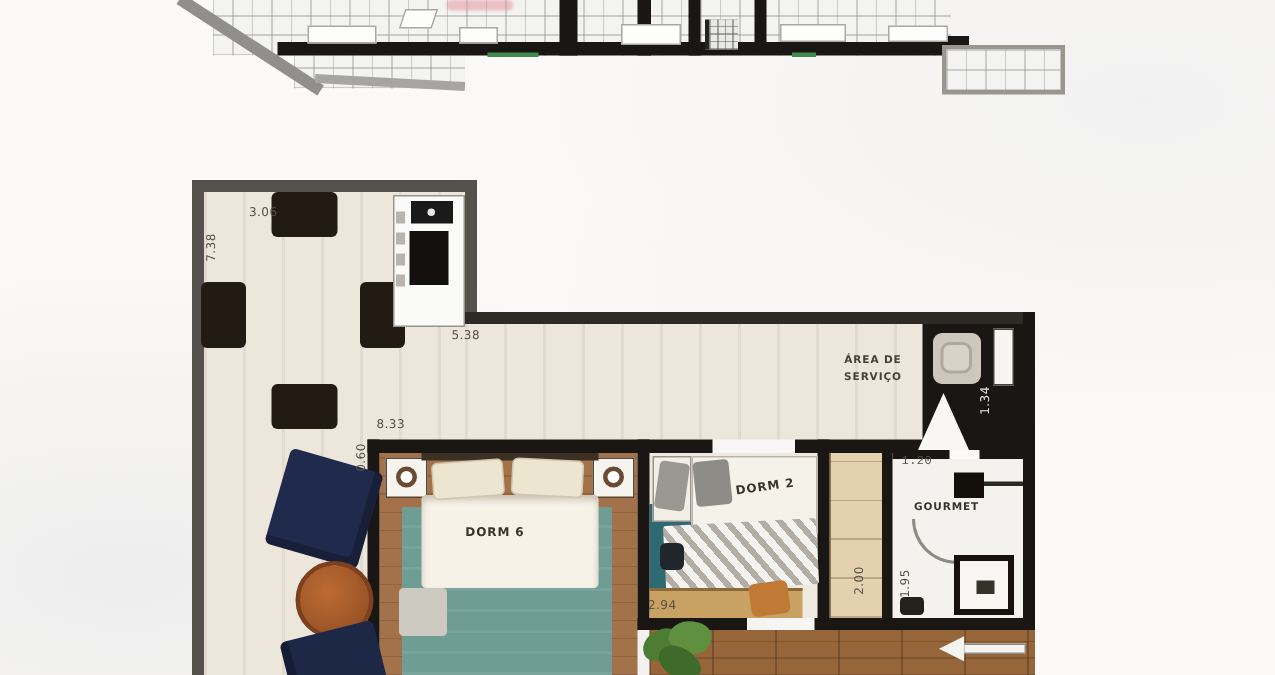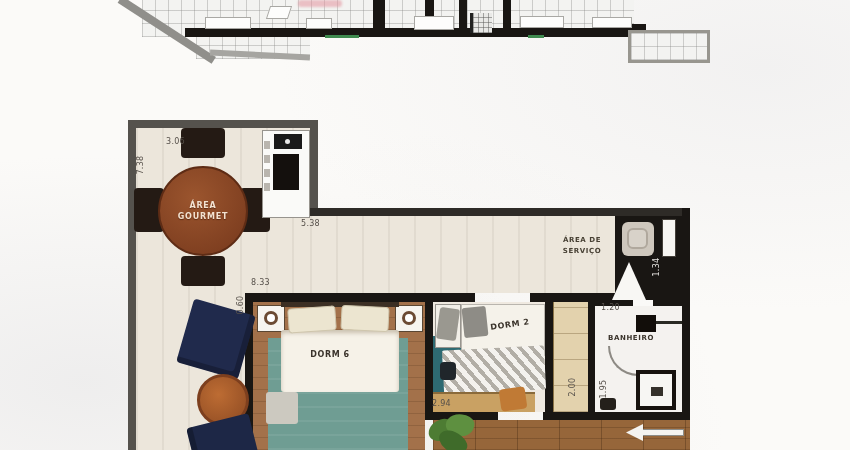--- a/index.html
+++ b/index.html
@@ -122,26 +122,20 @@
   <div class="abs dim dim-w vrot" style="left:641px;top:261px;width:34px;height:12px;">1.34</div>
   <div class="abs roomlabel" style="left:552px;top:235px;width:60px;font-size:7px;line-height:11px;font-weight:bold;color:#474034;">
     <span>ÁREA DE</span><br>
     <span>SERVIÇO</span>
   </div>
 
   <div class="abs" style="left:181px;top:128px;width:44px;height:30px;background:#241a14;border-radius:4px;"></div>
   <div class="abs" style="left:181px;top:256px;width:44px;height:30px;background:#241a14;border-radius:4px;"></div>
   <div class="abs" style="left:134px;top:188px;width:30px;height:44px;background:#241a14;border-radius:4px;"></div>
   <div class="abs" style="left:240px;top:188px;width:30px;height:44px;background:#241a14;border-radius:4px;"></div>
-  <div class="abs" style="left:158px;top:166px;width:90px;height:90px;border-radius:50%;background:radial-gradient(circle at 40% 35%, #9b552e, #76381c);border:2px solid #5e2c15;">
-    <div class="tablelabel">
-      <span>ÁREA</span>
-      <span>GOURMET</span>
-    </div>
-  </div>
 
   <div class="abs" style="left:262px;top:130px;width:48px;height:88px;background:#fafaf8;border:1px solid #97948e;">
     <div class="abs" style="left:11px;top:3px;width:28px;height:15px;background:#1a1a1a;">
       <div class="abs" style="left:11px;top:5px;width:5px;height:5px;background:#e8e8e8;border-radius:50%;"></div>
     </div>
     <div class="abs" style="left:10px;top:23px;width:26px;height:36px;background:#14100d;"></div>
     <div class="abs" style="left:1px;top:10px;width:6px;height:8px;background:#b9b5ae;"></div>
     <div class="abs" style="left:1px;top:24px;width:6px;height:8px;background:#b9b5ae;"></div>
     <div class="abs" style="left:1px;top:38px;width:6px;height:8px;background:#b9b5ae;"></div>
     <div class="abs" style="left:1px;top:52px;width:6px;height:8px;background:#b9b5ae;"></div>
@@ -169,24 +163,24 @@
   <div class="abs" style="left:435px;top:304px;width:26px;height:44px;background:#f2efe8;border:1px solid #97948e;"></div>
   <div class="abs" style="left:461px;top:304px;width:84px;height:52px;background:#f5f2ea;border:1px solid #b9b5ae;"></div>
   <div class="abs" style="left:438px;top:308px;width:20px;height:32px;background:#9a9890;transform:rotate(8deg);border-radius:3px;"></div>
   <div class="abs" style="left:463px;top:307px;width:24px;height:30px;background:#8e8c86;transform:rotate(-6deg);border-radius:3px;"></div>
   <div class="abs stripes" style="left:443px;top:348px;width:102px;height:44px;transform:rotate(-3deg);border-radius:2px;"></div>
   <div class="abs" style="left:440px;top:362px;width:16px;height:18px;background:#20262b;border-radius:4px;"></div>
   <div class="abs" style="left:433px;top:392px;width:102px;height:20px;background:#c9a163;border-top:2px solid #8a6a3a;"></div>
   <div class="abs" style="left:500px;top:388px;width:26px;height:22px;background:#c07a35;border-radius:4px;transform:rotate(-8deg);"></div>
   <div class="abs roomlabel" style="left:482px;top:320px;width:56px;transform:rotate(-8deg);">DORM 2</div>
 
-  <div class="abs dim" style="left:601px;top:303px;width:28px;">1.20</div>
+  <div class="abs dim" style="left:601px;top:303px;width:28px;font-family:Liberation Mono, monospace;">1.20</div>
   <div class="abs" style="left:636px;top:315px;width:20px;height:17px;background:#120e0a;"></div>
   <div class="abs" style="left:656px;top:321px;width:26px;height:3px;background:#2a2entity4;background:#2a2a24;"></div>
-  <div class="abs roomlabel" style="left:602px;top:334px;width:58px;font-size:7px;">BANHEIRO</div>
+  <div class="abs roomlabel" style="left:602px;top:334px;width:58px;font-size:7px;">GOURMET</div>
   <div class="abs" style="left:608px;top:346px;width:30px;height:30px;border-left:2px solid #8d8a84;border-bottom:2px solid #8d8a84;border-radius:0 0 0 100%;"></div>
   <div class="abs" style="left:636px;top:370px;width:40px;height:40px;background:#f7f6f3;border:4px solid #17120e;">
     <div class="abs" style="left:11px;top:13px;width:12px;height:9px;background:#35312b;"></div>
   </div>
   <div class="abs" style="left:600px;top:398px;width:16px;height:12px;background:#24201b;border-radius:3px;"></div>
   <div class="abs dim vrot" style="left:589px;top:384px;width:30px;height:10px;">1.95</div>
 
   <div class="abs dim vrot" style="left:558px;top:382px;width:30px;height:10px;">2.00</div>
 
   <div>

